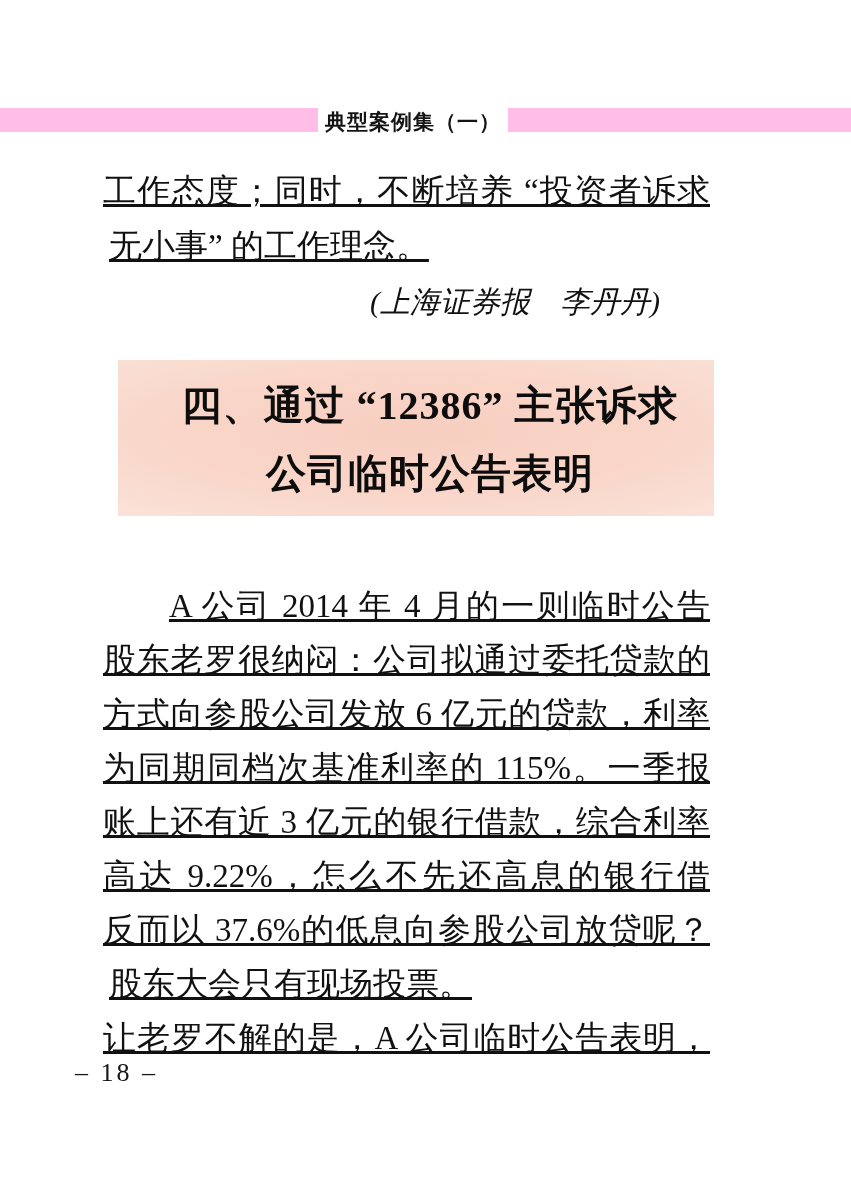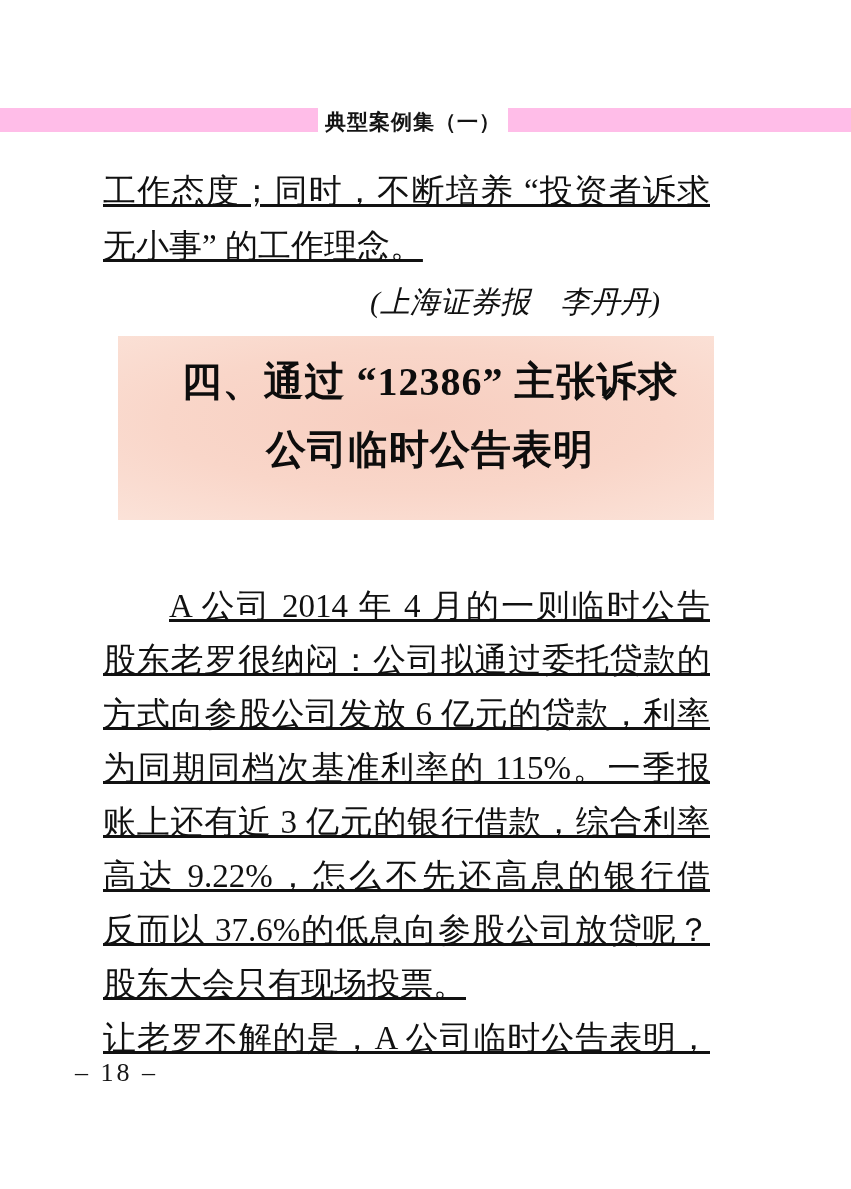--- a/index.html
+++ b/index.html
@@ -33,31 +33,31 @@
   .p1{top:164px;}
   .p2{top:579px;}
   .line{
     height:55px;line-height:55px;
     font-size:33px;
     text-align:justify;text-align-last:justify;
     overflow:hidden;
     text-decoration:underline;
   }
   .p2 .line{height:54px;line-height:54px;}
-  .line.lastline{text-align-last:left;}
+  .line.lastline{text-align-last:left;margin-left:6px;}
   .line.indent{text-indent:66px;}
   .byline{
     height:55px;line-height:55px;
     font-size:30px;
     text-align:right;padding-right:50px;
     font-style:italic;
   }
   
   .banner{
-    position:absolute;top:336px;left:118px;width:596px;height:184px;
+    position:absolute;top:360px;left:118px;width:596px;height:156px;
     background:radial-gradient(105% 98% at 50% 46%,
       #f7cec0 0%, #f9d6c9 40%, #fbe2d8 72%, rgba(252,233,226,0.55) 88%, rgba(255,255,255,0) 100%);
   }
   .banner-text{
     position:absolute;top:12px;left:0;right:0;
     padding-left:28px;
     text-align:center;
     font-weight:bold;color:#0d0d0d;
   }
   .banner-line{font-size:40px;line-height:68px;letter-spacing:1px;}

